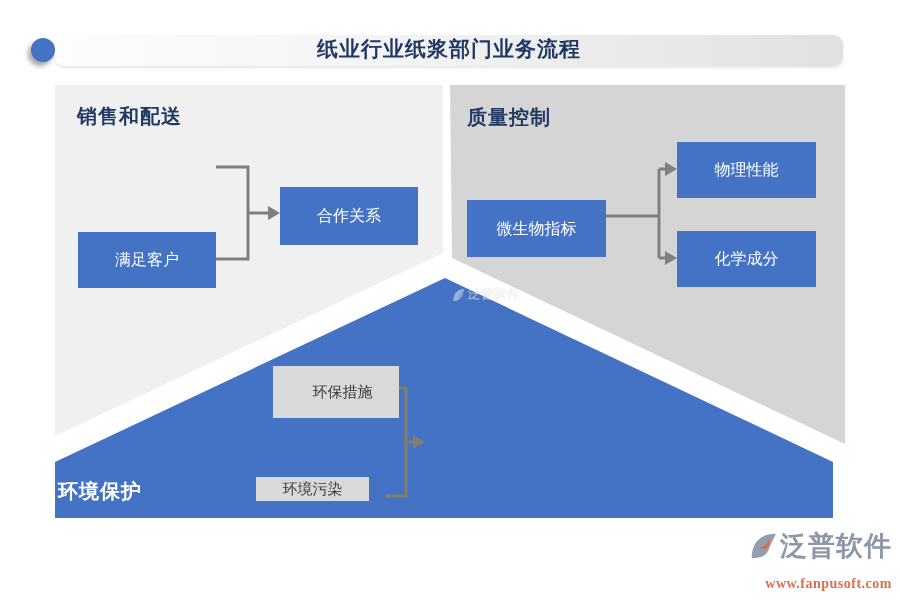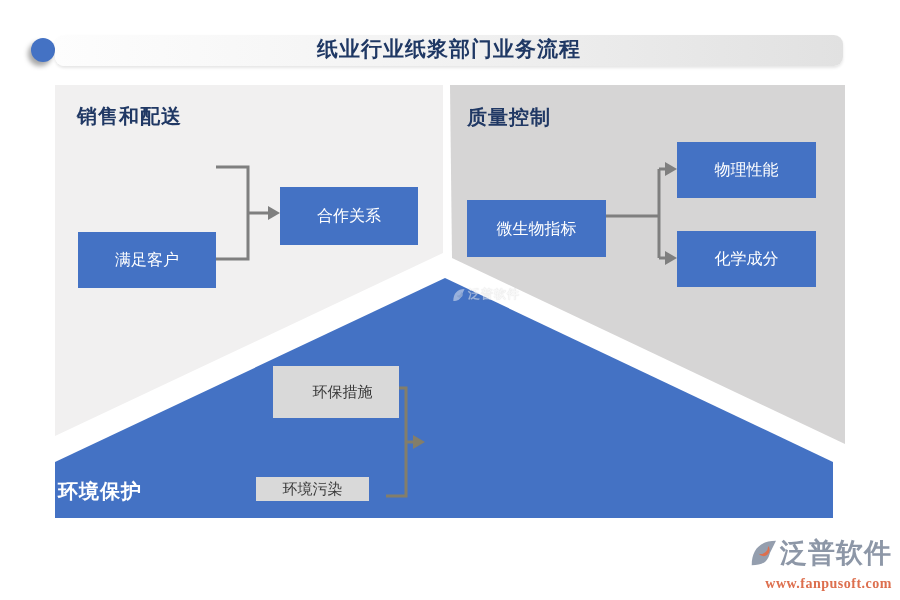--- a/index.html
+++ b/index.html
@@ -65,21 +65,21 @@
 
   
   .footer-brand{position:absolute;right:8px;bottom:8px;width:160px;text-align:right;}
   .brand-row{display:flex;align-items:center;justify-content:flex-end;gap:4px;}
   .brand-name{
     font-family:"Liberation Serif",serif;font-weight:bold;font-size:27px;
     color:#8d97a7;letter-spacing:1px;line-height:1;
   }
   .brand-url{
     font-family:"Liberation Serif",serif;font-weight:bold;font-size:14px;
-    color:#dd6f4e;letter-spacing:0.5px;margin-top:9px;
+    color:#dd6f4e;letter-spacing:0.5px;margin-top:16px;
   }
 </style>
 </head>
 <body>
 
 <div class="stage">
 
   <div class="header-dot"></div>
   <div class="title-bar">
     <span class="title-text">纸业行业纸浆部门业务流程</span>

